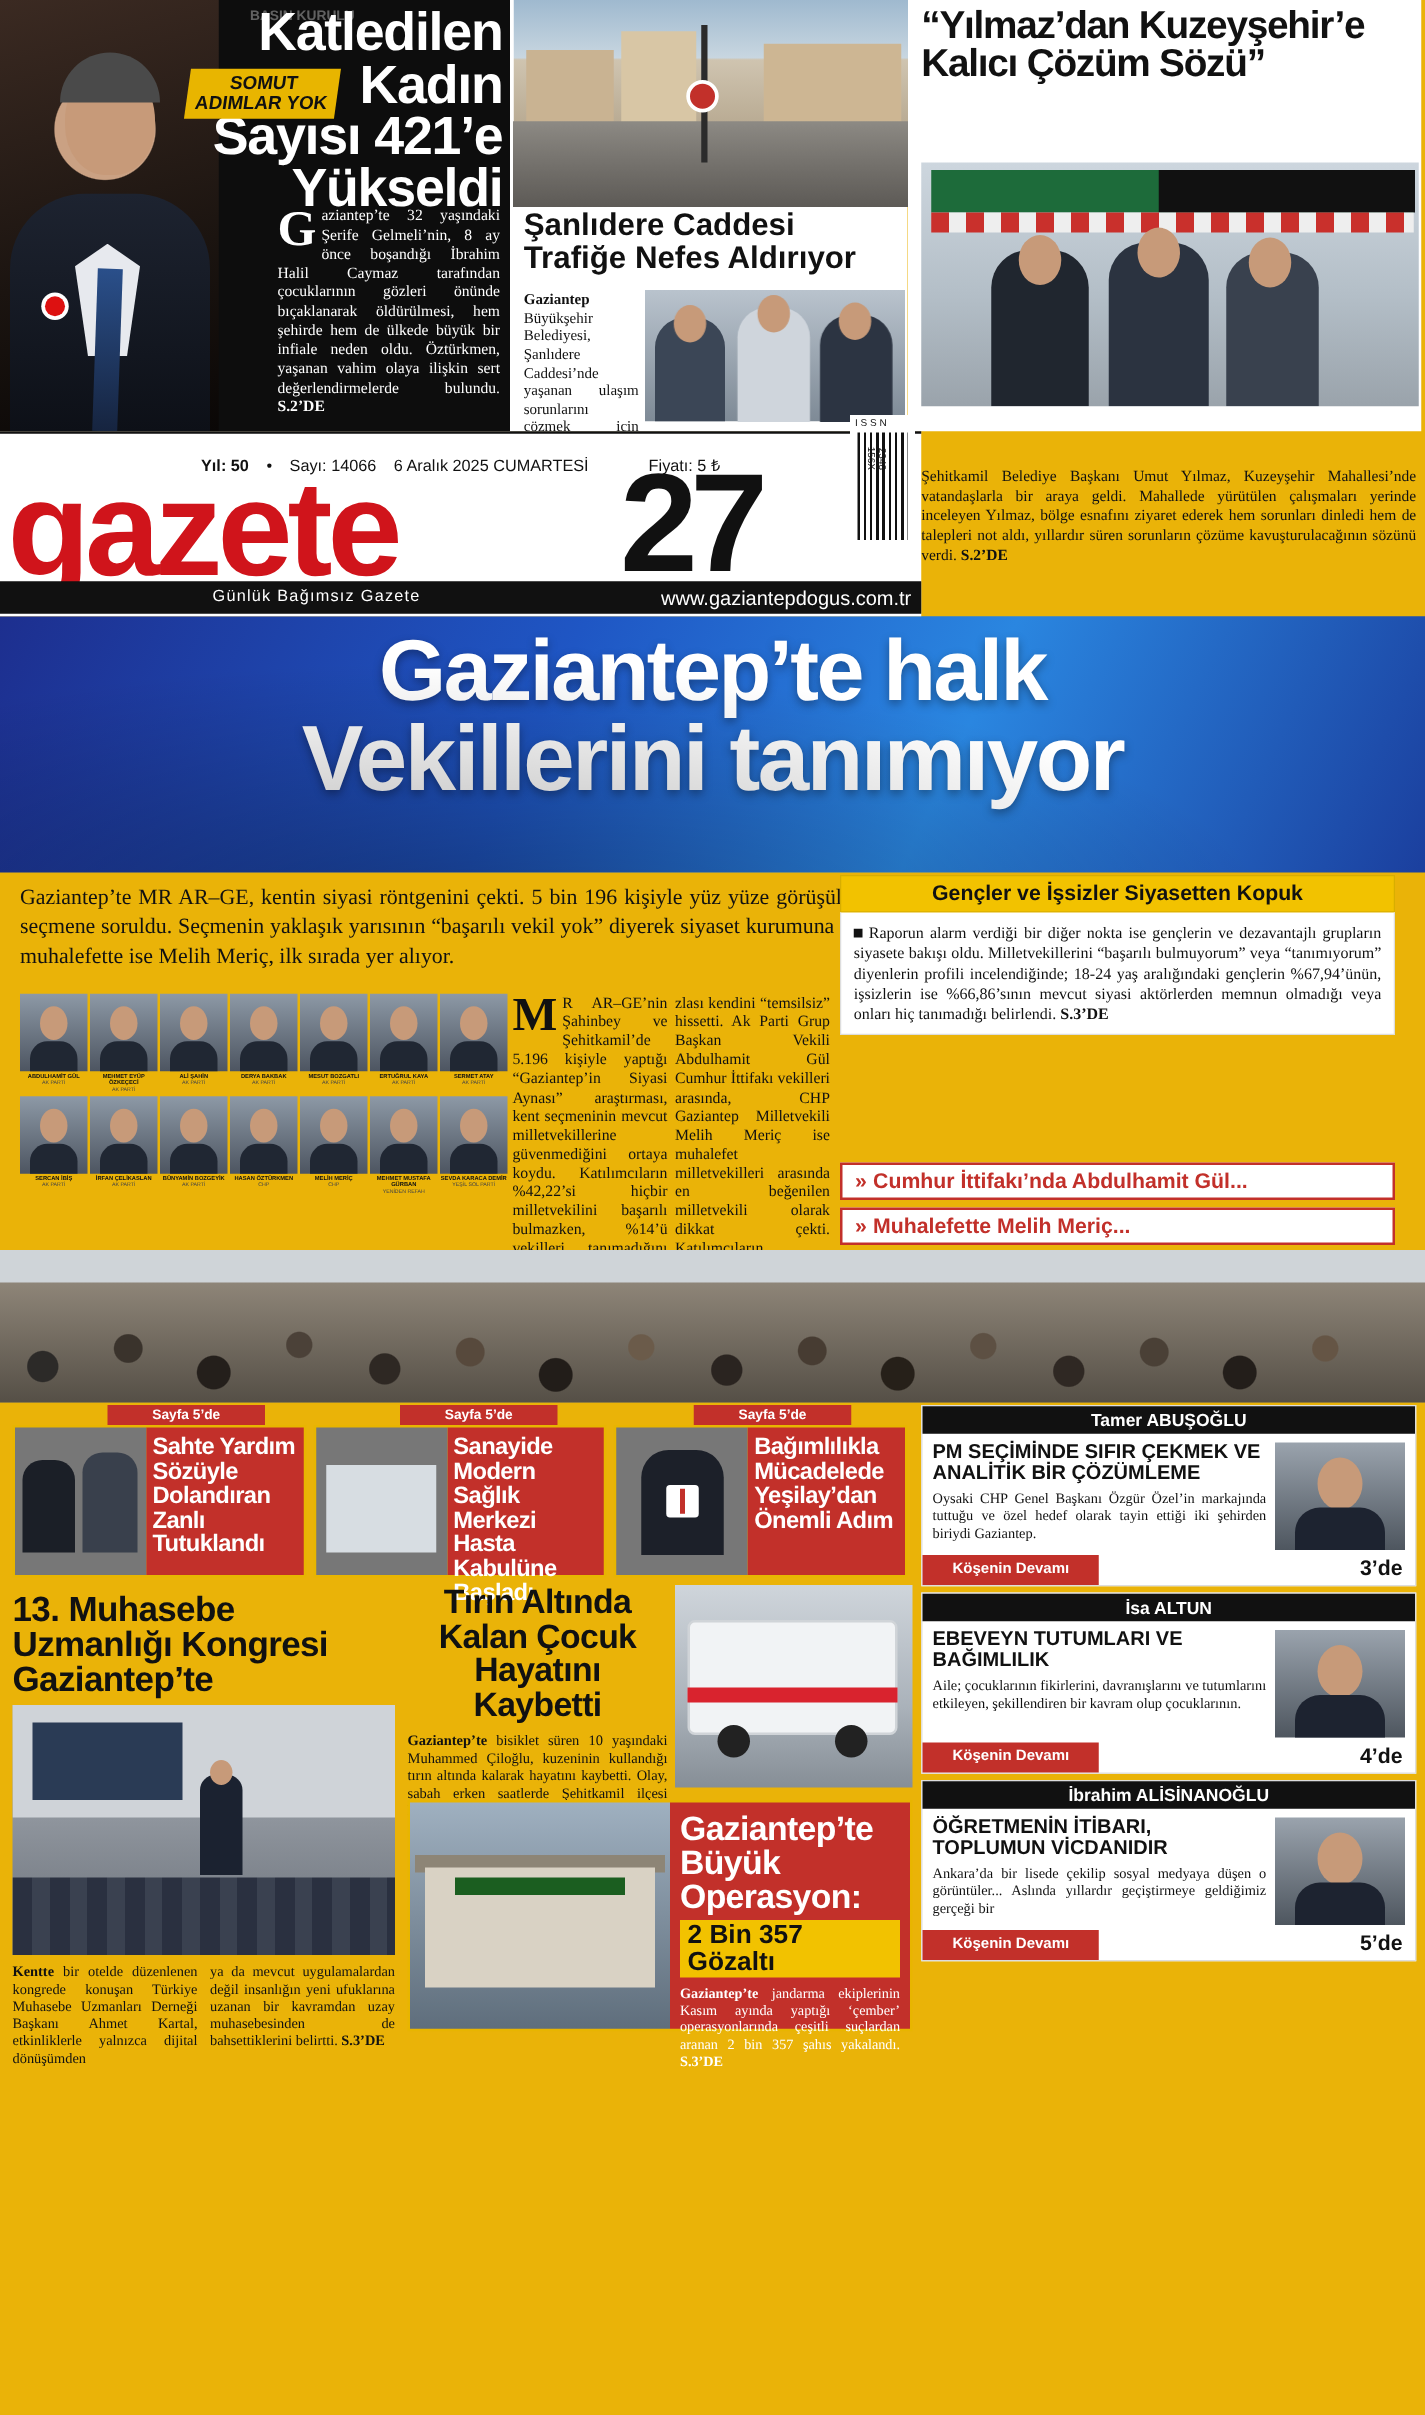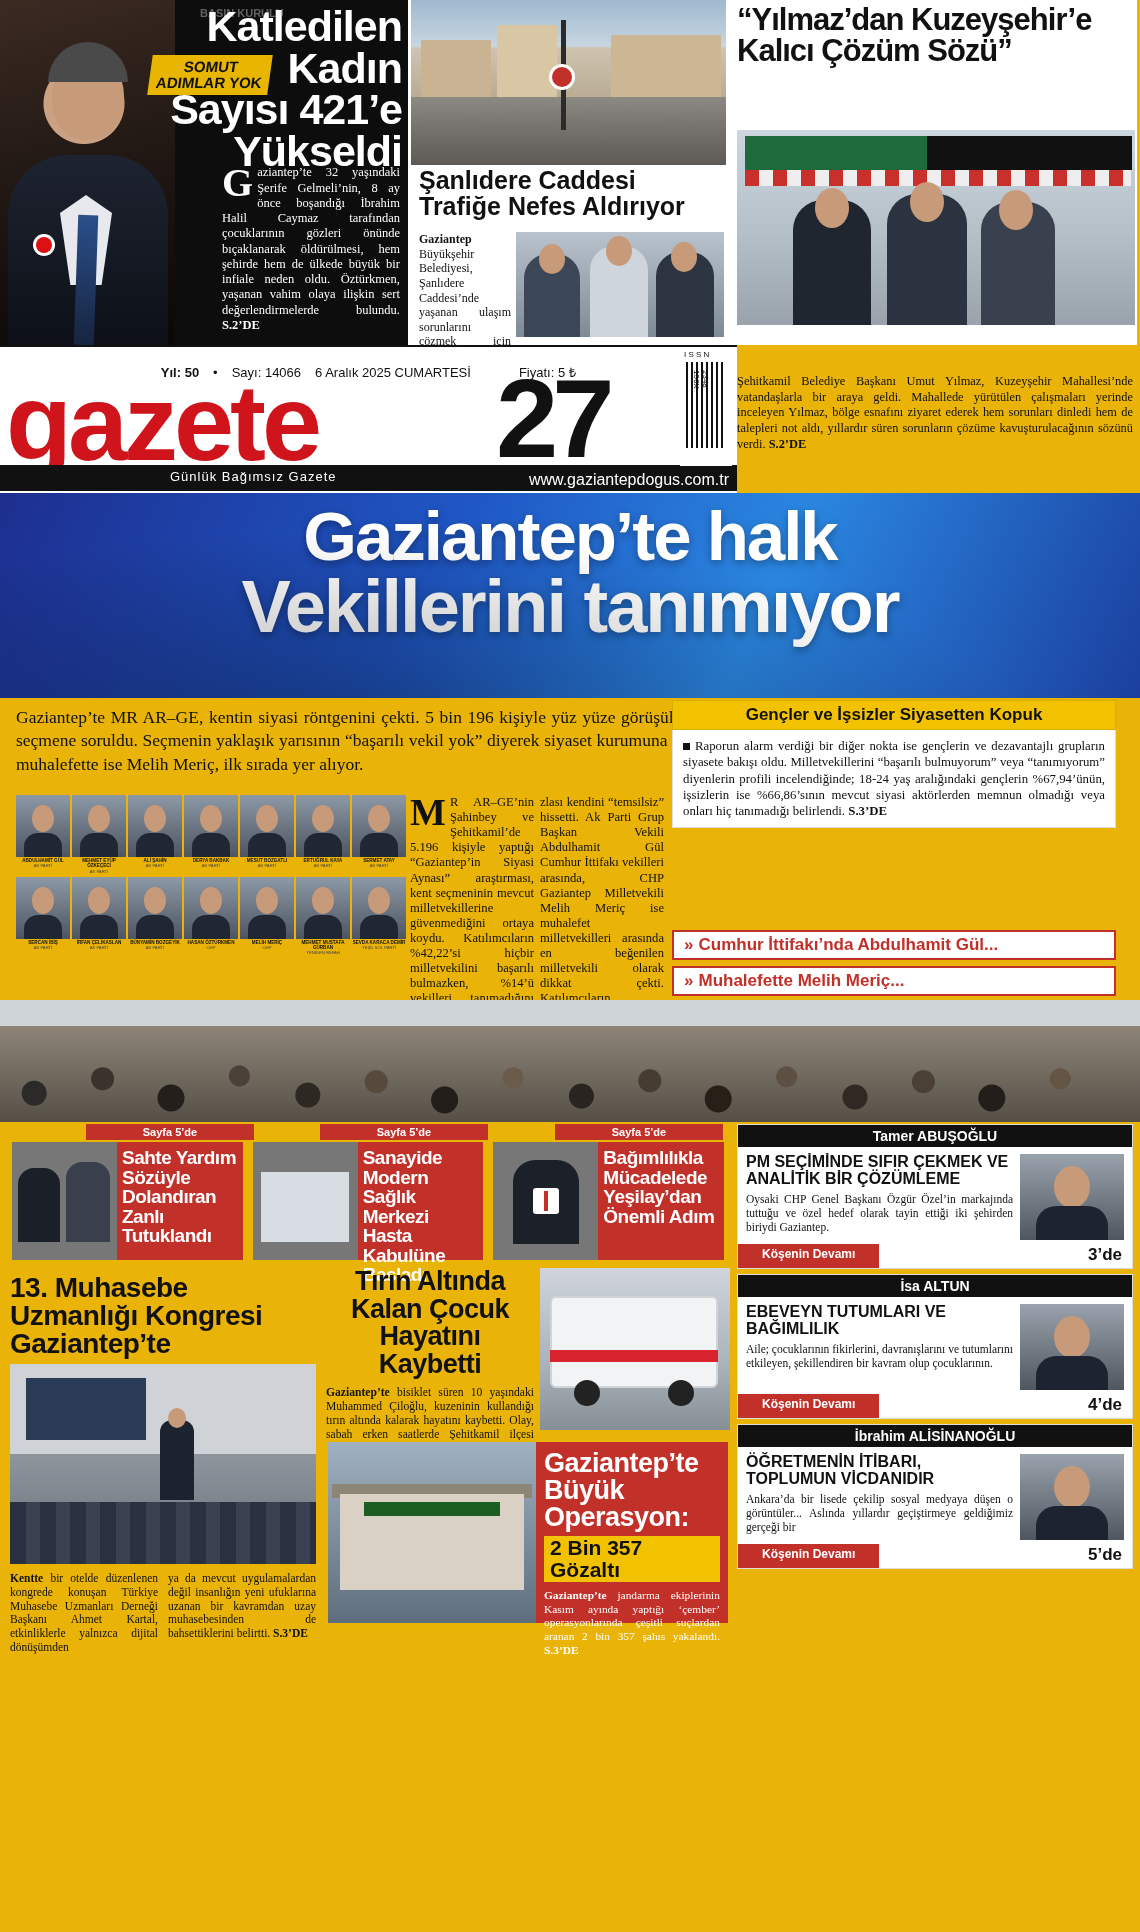--- a/index.html
+++ b/index.html
@@ -149,21 +149,21 @@
     font-family:"Liberation Sans", sans-serif; font-weight:bold;
     font-size:112px; letter-spacing:-6px; color:#111; line-height:1;
   }
   .mh-bar {
     position:absolute; left:0; top:118px; width:737px; height:26px; background:#111;
     color:#fff; font-family:"Liberation Sans", sans-serif;
   }
   .mh-bar .slogan { position:absolute; left:170px; top:4px; font-size:13px; color:#fff; letter-spacing:1px;}
   .mh-bar .web { position:absolute; right:8px; top:6px; font-size:16px; color:#fff; }
   .barcode {
-    position:absolute; left:680px; top:348px; width:52px; height:118px; background:#fff;
+    position:absolute; left:680px; top:332px; width:52px; height:118px; background:#fff;text-align:right;
   }
   .barcode .bars {
     position:absolute; left:6px; top:14px; width:40px; height:86px;
     background:repeating-linear-gradient(90deg,#111 0 2px,#fff 2px 5px);
   }
   .barcode .issn { position:absolute; left:4px; top:2px; font-size:8px; font-family:"Liberation Sans",sans-serif;}
   .barcode .num2 { position:absolute; left:30px; top:22px; font-size:8px; font-family:"Liberation Sans",sans-serif; transform:rotate(90deg); transform-origin:left top;}
 
   
   .hero {
@@ -264,21 +264,21 @@
       radial-gradient(circle at 81% 58%, #4a4036 0 11px, transparent 12px),
       radial-gradient(circle at 87% 75%, #231e1a 0 13px, transparent 14px),
       radial-gradient(circle at 93% 55%, #655545 0 10px, transparent 11px),
       linear-gradient(180deg,#8e8578,#554f46);
   }
 
   
   .promo-tabs { position:absolute; top:1124px; left:10px; width:716px; height:16px; }
   .ptab {
     position:absolute; background:#c2302a; color:#fff; font-family:"Liberation Sans",sans-serif;
-    font-weight:bold; font-size:11px; text-align:center; padding:2px 0; width:168px;
+    font-weight:bold; font-size:11px; text-align:center; padding:2px 0; width:126px;
   }
   .ptab.a{left:76px;} .ptab.b{left:310px;} .ptab.c{left:545px;}
 
   .promos { position:absolute; top:1140px; left:10px; width:716px; height:140px; display:flex; gap:6px;}
   .promo { width:235px; height:122px; position:relative; border:2px solid #e8b500; display:flex; }
   .promo .pimg { width:105px; height:100%; position:relative; overflow:hidden; background:#777; }
   .promo .ptxt {
     flex:1; background:#c2302a; color:#fff; font-family:"Liberation Sans", sans-serif;
     font-weight:bold; font-size:19px; line-height:1.03; padding:6px 5px; letter-spacing:-0.5px;
   }

